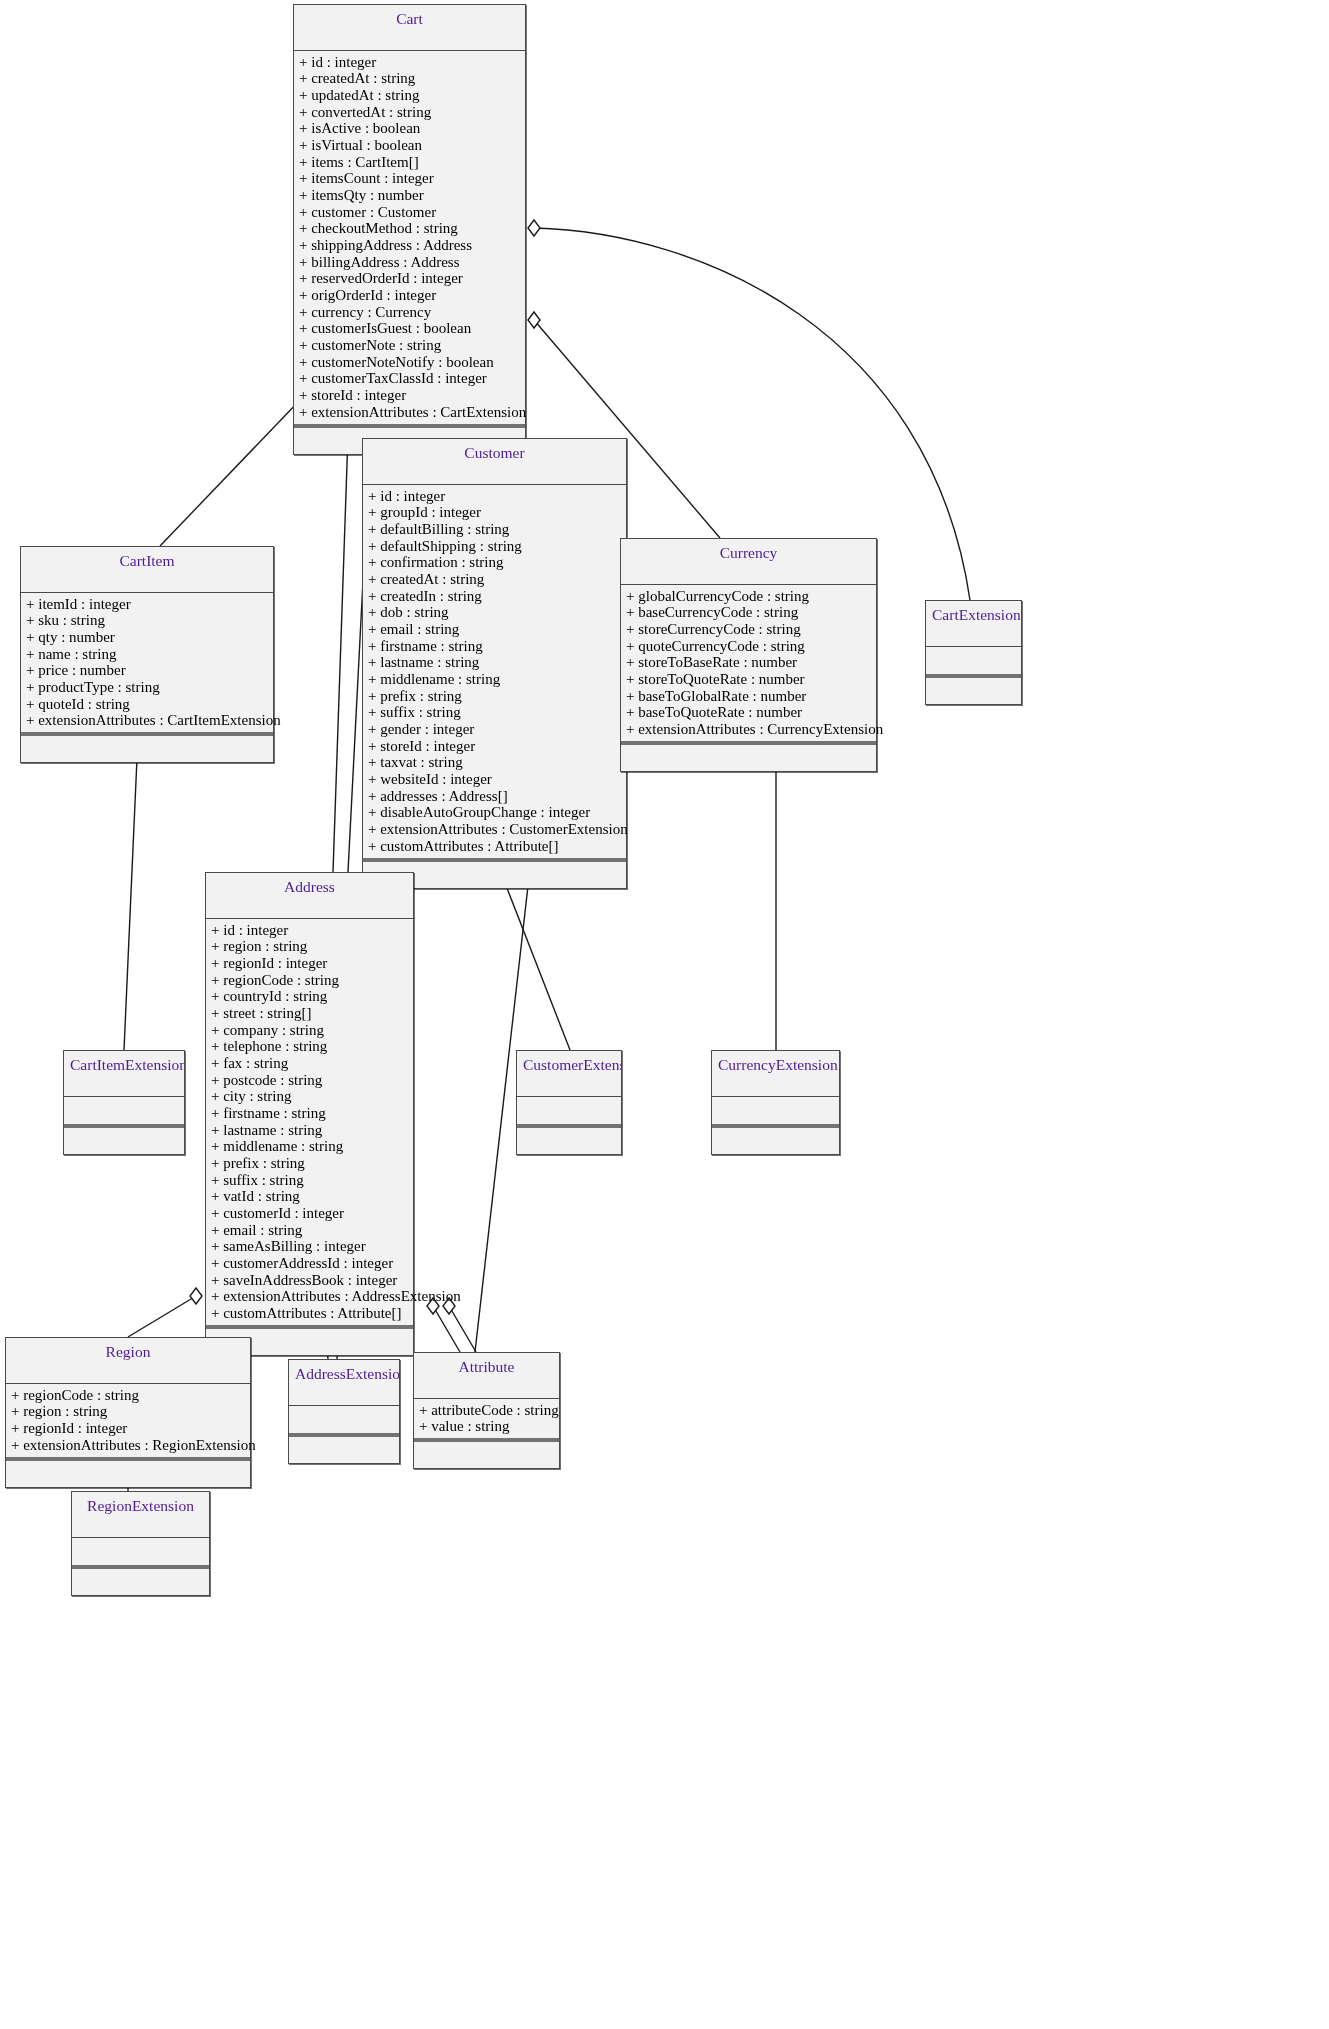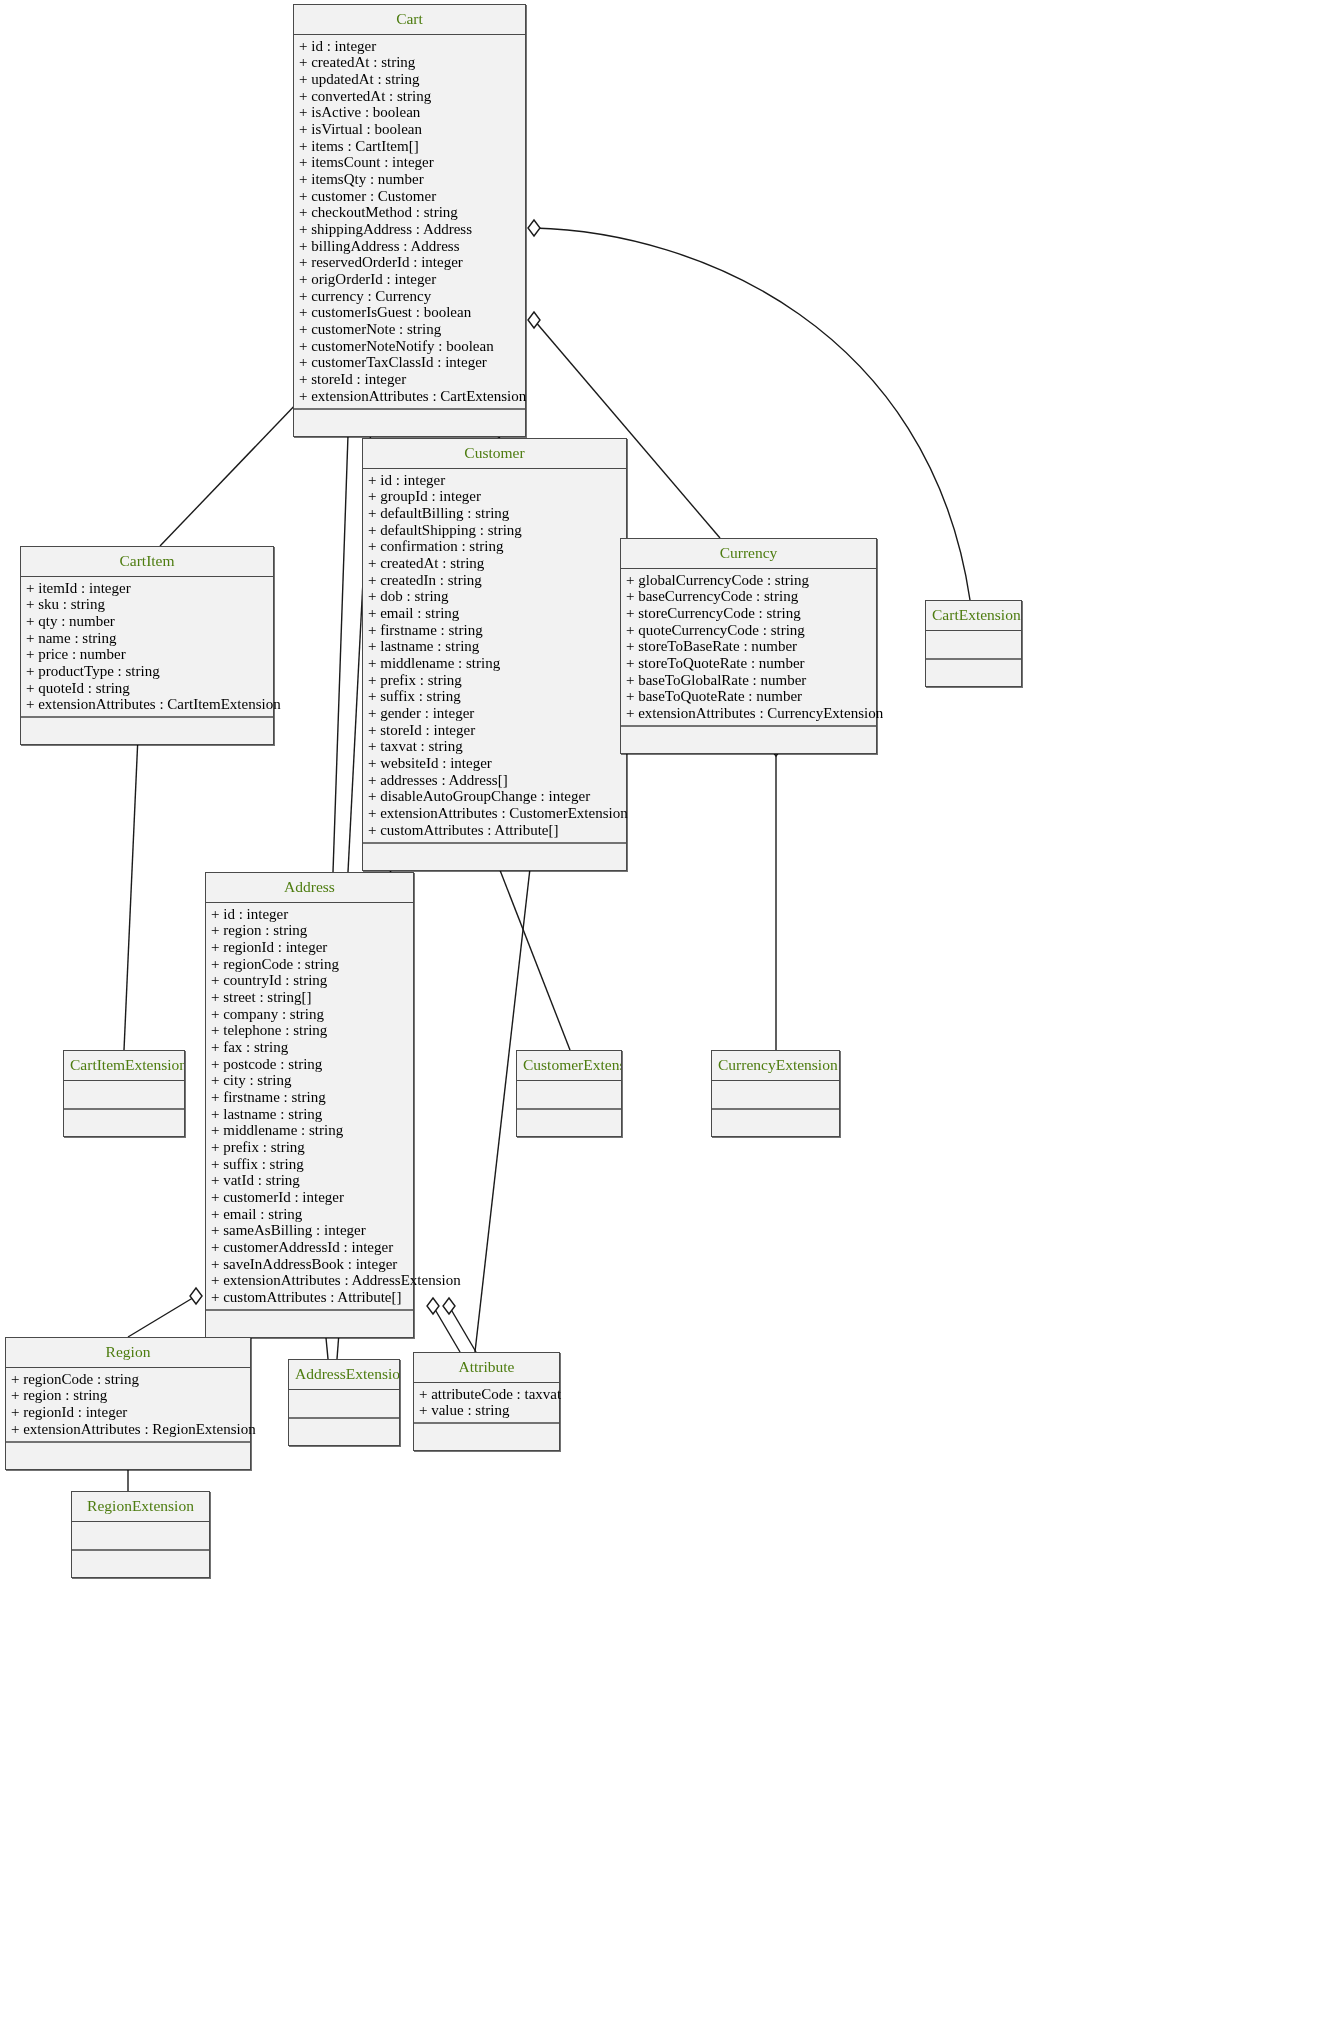--- a/index.html
+++ b/index.html
@@ -29,31 +29,31 @@
     box-sizing: border-box;
     background: #f2f2f2;
     border: 1px solid #4a4a4a;
     box-shadow: 1px 1px 0 rgba(0,0,0,0.55);
     z-index: 5;
   }
   .uml-name {
     text-align: center;
     font-size: 15.5px;
     line-height: 1.42;
-    padding: 3px 6px 4px 6px;
-    color: #4d7c0f;
+    padding: 3px 6px 20px 6px;
+    color: #4c1d95;
     border-bottom: 1px solid #4a4a4a;
     background: #f2f2f2;
     white-space: nowrap;
     overflow: hidden;
   }
   .uml-attrs {
     padding: 3px 4px 3px 5px;
     background: #f2f2f2;
-    border-bottom: 2px solid #737373;
+    border-bottom: 4px solid #737373;
   }
   .uml-attrs.empty {
     min-height: 21px;
   }
   .uml-attr {
     font-size: 15px;
     line-height: 1.045;
     color: #000;
     white-space: nowrap;
     padding: 0.5px 0;
@@ -271,21 +271,21 @@
         <div class="uml-ops"></div>
       </div>
       <div class="uml-class" style="left: 272px; top: 1359px; width: 112px; margin-left: 16px;">
         <div class="uml-name">AddressExtension</div>
         <div class="uml-attrs empty"></div>
         <div class="uml-ops"></div>
       </div>
       <div class="uml-class" style="left: 413px; top: 1352px; width: 147px;">
         <div class="uml-name">Attribute</div>
         <div class="uml-attrs">
-          <div class="uml-attr">+ attributeCode : taxvat</div>
+          <div class="uml-attr">+ attributeCode : string</div>
           <div class="uml-attr">+ value : string</div>
         </div>
         <div class="uml-ops"></div>
       </div>
       <div class="uml-class" style="left: 71px; top: 1491px; width: 139px;">
         <div class="uml-name">RegionExtension</div>
         <div class="uml-attrs empty"></div>
         <div class="uml-ops"></div>
       </div>
     </div>

